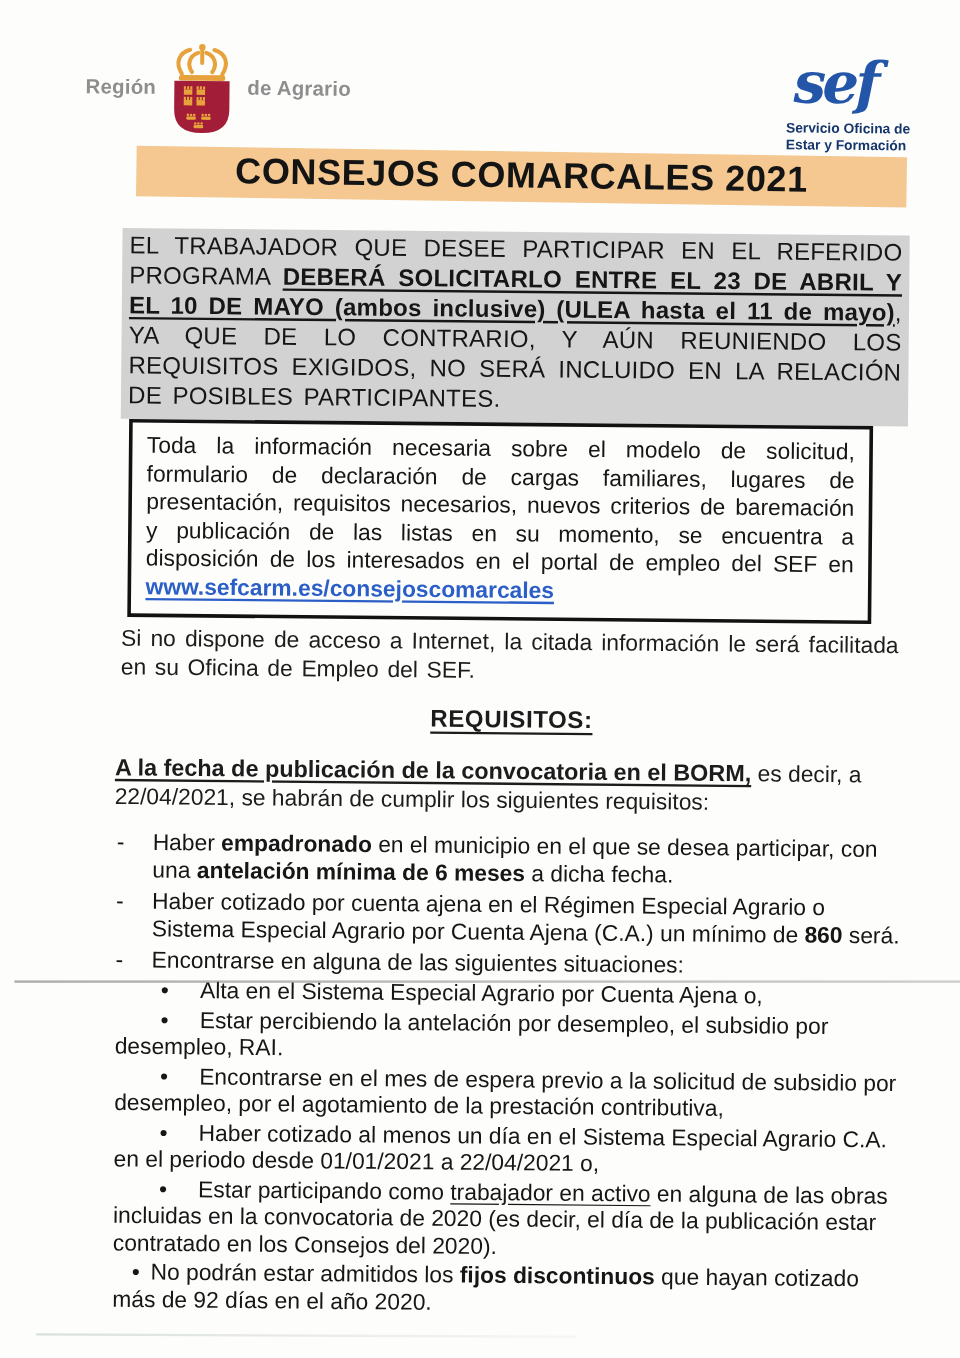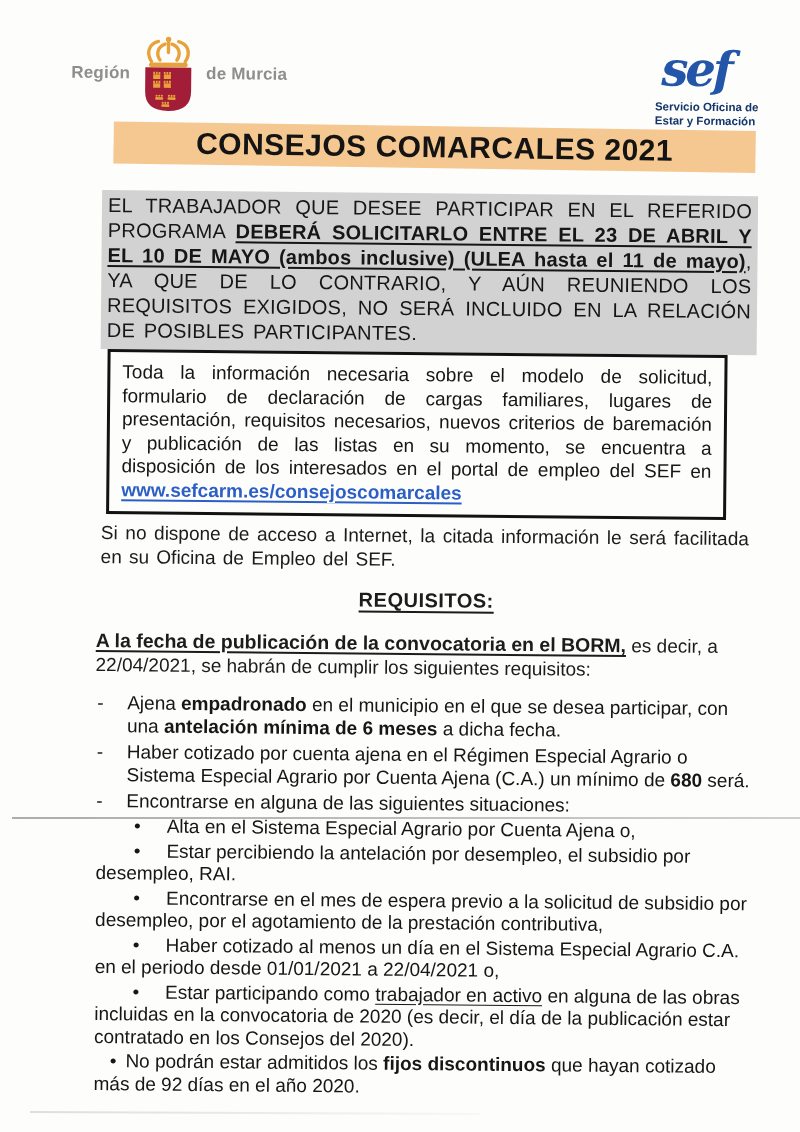--- a/index.html
+++ b/index.html
@@ -176,21 +176,21 @@
                   <circle cx="35" cy="33" r="1.2"></circle>
                   <rect x="27.5" y="34.5" width="9" height="3" rx="1"></rect>
                 <circle cx="22" cy="41" r="1.2"></circle>
                   <circle cx="25" cy="41" r="1.2"></circle>
                   <circle cx="28" cy="41" r="1.2"></circle>
                   <rect x="20.5" y="42.5" width="9" height="3" rx="1"></rect>
               </g>
             </g>
           </svg>
         </span>
-        <span class="murcia-label">de Murcia</span>
+        <span class="murcia-label">de Agrario</span>
       </div>
     </div>
 
     <div class="abs sef-logo">
       <span class="sef-word">
         <svg width="118" height="52" viewBox="0 0 118 52">
           <text x="4" y="43" style="font-family:'DejaVu Serif',serif;font-style:italic;font-weight:bold;font-size:48px;fill:#2356A8;letter-spacing:-3px;">sef</text>
         </svg>
       </span>
       <div class="sef-tagline">
@@ -218,26 +218,26 @@
     </div>
 
     <div class="abs intro">
       <span class="bu">A la fecha de publicación de la convocatoria en el BORM,</span><span> es decir, a 22/04/2021, se habrán de cumplir los siguientes requisitos:</span>
     </div>
 
     <div class="abs req-list">
 
       <div class="dash-item">
         <span class="marker">-</span>
-        <span class="itxt"><span>Ajena </span><b>empadronado</b><span> en el municipio en el que se desea participar, con una </span><b>antelación mínima de 6 meses</b><span> a dicha fecha.</span></span>
+        <span class="itxt"><span>Haber </span><b>empadronado</b><span> en el municipio en el que se desea participar, con una </span><b>antelación mínima de 6 meses</b><span> a dicha fecha.</span></span>
       </div>
 
       <div class="dash-item">
         <span class="marker">-</span>
-        <span class="itxt"><span>Haber cotizado por cuenta ajena en el Régimen Especial Agrario o Sistema Especial Agrario por Cuenta Ajena (C.A.) un mínimo de </span><b>680</b><span> será.</span></span>
+        <span class="itxt"><span>Haber cotizado por cuenta ajena en el Régimen Especial Agrario o Sistema Especial Agrario por Cuenta Ajena (C.A.) un mínimo de </span><b>860</b><span> será.</span></span>
       </div>
 
       <div class="dash-item">
         <span class="marker">-</span>
         <span class="itxt">Encontrarse en alguna de las siguientes situaciones:</span>
       </div>
 
       <div class="sub-list">
 
         <p class="sub-item"><span class="bullet">•</span><span>Alta en el Sistema Especial Agrario por Cuenta Ajena o,</span></p>

